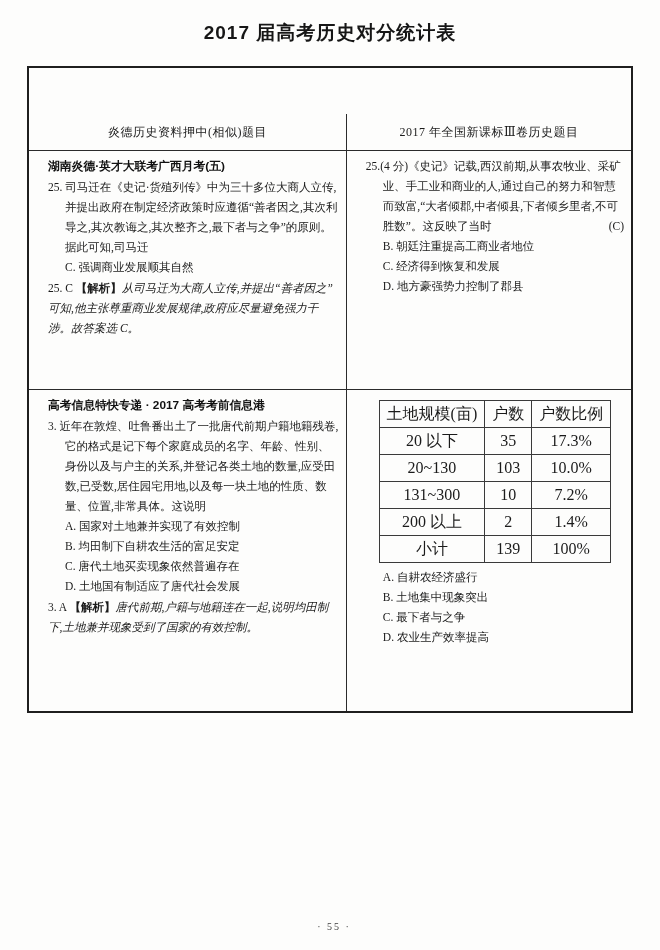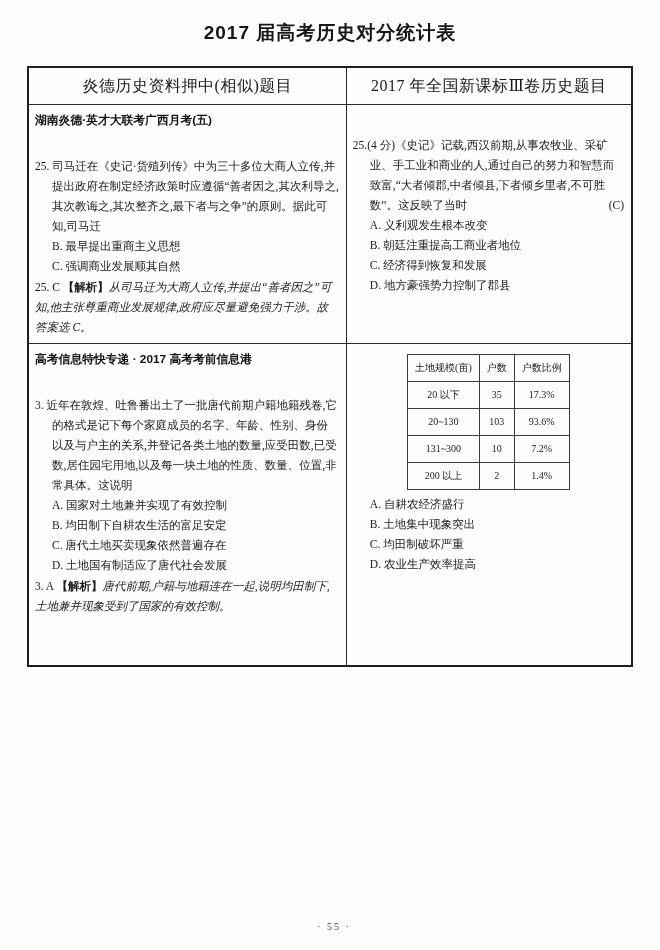--- a/index.html
+++ b/index.html
@@ -21,52 +21,52 @@
   }
 
   .exam-table {
     position:absolute; left:27px; top:66px; width:606px;
     border:2px solid #1f1f1f;
     background:#fdfdfc;
   }
   .t-row { display:flex; }
   .t-row + .t-row { border-top:1.5px solid #2b2b2b; }
   .cell {
-    padding:5px 7px 6px 6px;
+    padding:5px 7px 6px 19px;
     font-size:11.5px; line-height:20px;
   }
   .cell.left  { width:52.8%; border-right:1.5px solid #2b2b2b; }
   .cell.right { width:47.2%; }
 
   .head-row .cell {
     height:36px; display:flex; align-items:center; justify-content:center;
-    padding:16px; font-size:16px; letter-spacing:0.5px;
+    padding:16px; font-size:12px; letter-spacing:0.5px;margin-top:46px;
   }
   .body-row-1 { min-height:239px; }
   .body-row-2 { min-height:322px; }
 
   .source-title {
     font-family:"Liberation Sans","DejaVu Sans",sans-serif;
     font-weight:bold; font-size:11.8px; line-height:21px;
     color:#111;
   }
-  .stem { padding-left:17px; text-indent:-17px;margin-top:25px; }
+  .stem { padding-left:17px; text-indent:-17px; }
   .answer-mark { float:right; text-indent:0; }
   .options { padding-left:17px; }
   .option { line-height:20px; }
 
   .analysis-line { margin-top:1px; }
   .ans-prefix { font-weight:normal; }
   .ana-label { font-weight:bold; font-style:normal; }
   .ana-text { font-style:italic; }
 
   .land-table {
     border-collapse:collapse;
     margin:5px auto 4px auto;
-    font-size:10px;
+    font-size:16px;
   }
   .land-table th, .land-table td {
     border:1.3px solid #3a3a3a;
     text-align:center;
     font-weight:normal;
     padding:3px 7px;
     height:22px;
     white-space:nowrap;
   }
 
@@ -88,29 +88,27 @@
     <div class="t-row head-row">
       <div class="cell left">炎德历史资料押中(相似)题目</div>
       <div class="cell right">2017 年全国新课标Ⅲ卷历史题目</div>
     </div>
 
     <div class="t-row body-row-1">
       <div class="cell left">
         <div class="source-title">湖南炎德·英才大联考广西月考(五)</div>
         <div class="stem">25. 司马迁在《史记·货殖列传》中为三十多位大商人立传,并提出政府在制定经济政策时应遵循“善者因之,其次利导之,其次教诲之,其次整齐之,最下者与之争”的原则。据此可知,司马迁</div>
         <div class="options">
-          <div class="option">B. 最早提出重商主义思想</div>
           <div class="option">C. 强调商业发展顺其自然</div>
         </div>
         <div class="analysis-line"><span class="ans-prefix">25. C </span><span class="ana-label">【解析】</span><span class="ana-text">从司马迁为大商人立传,并提出“善者因之”可知,他主张尊重商业发展规律,政府应尽量避免强力干涉。故答案选 C。</span></div>
       </div>
       <div class="cell right">
         <div class="stem"><span>25.(4 分)《史记》记载,西汉前期,从事农牧业、采矿业、手工业和商业的人,通过自己的努力和智慧而致富,“大者倾郡,中者倾县,下者倾乡里者,不可胜数”。这反映了当时</span><span class="answer-mark">(C)</span></div>
         <div class="options">
-          <div class="option">A. 义利观发生根本改变</div>
           <div class="option">B. 朝廷注重提高工商业者地位</div>
           <div class="option">C. 经济得到恢复和发展</div>
           <div class="option">D. 地方豪强势力控制了郡县</div>
         </div>
       </div>
     </div>
 
     <div class="t-row body-row-2">
       <div class="cell left">
         <div class="source-title">高考信息特快专递 · 2017 高考考前信息港</div>
@@ -135,39 +133,44 @@
           </thead>
           <tbody>
             <tr>
               <td>20 以下</td>
               <td>35</td>
               <td>17.3%</td>
             </tr>
             <tr>
               <td>20~130</td>
               <td>103</td>
-              <td>93.6%</td>
+              <td>10.0%</td>
             </tr>
             <tr>
               <td>131~300</td>
               <td>10</td>
               <td>7.2%</td>
             </tr>
             <tr>
               <td>200 以上</td>
               <td>2</td>
               <td>1.4%</td>
             </tr>
+            <tr>
+              <td>小计</td>
+              <td>139</td>
+              <td>100%</td>
+            </tr>
           </tbody>
         </table>
 
         <div class="options">
           <div class="option">A. 自耕农经济盛行</div>
           <div class="option">B. 土地集中现象突出</div>
-          <div class="option">C. 均田制破坏严重</div>
+          <div class="option">C. 最下者与之争</div>
           <div class="option">D. 农业生产效率提高</div>
         </div>
       </div>
     </div>
 
   </div>
 
   <div class="page-number">· 55 ·</div>
 
 </div>

